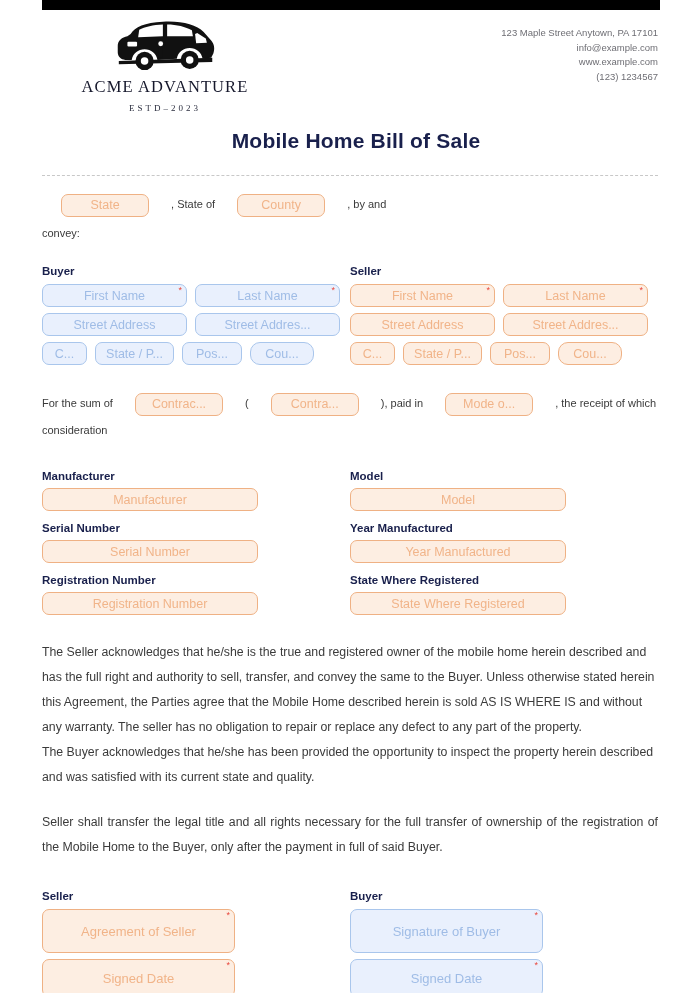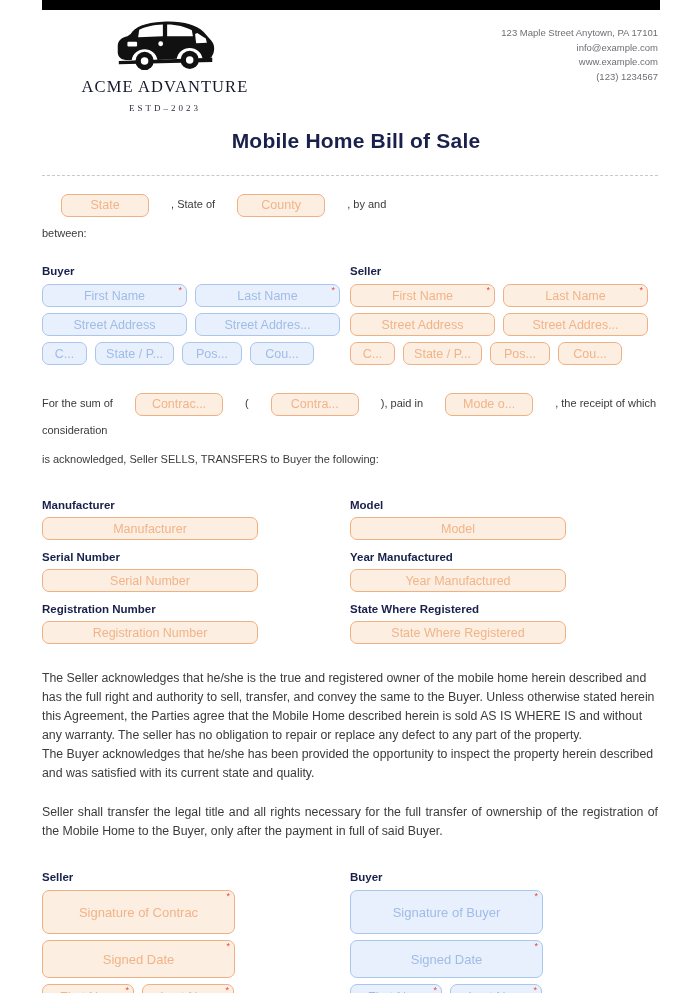--- a/index.html
+++ b/index.html
@@ -156,21 +156,21 @@
   }
   .frow {
     display: flex;
     gap: 8px;
     margin-bottom: 6px;
   }
   .f-half { width: 145px; text-align: right; }
   .f-city { width: 45px; }
   .f-state { width: 79px; }
   .f-post { width: 60px; }
-  .f-country { width: 64px; }
+  .f-country { width: 64px; border-radius: 10px; }
 
   
   .details {
     display: flex;
     margin-top: 26px;
   }
   .dcol { width: 308px; }
   .dlabel {
     font-size: 11.5px;
     font-weight: bold;
@@ -179,21 +179,21 @@
   }
   .dfield {
     width: 216px;
     height: 23px;
     margin-bottom: 11px;
   }
 
   
   .block {
     font-size: 12.3px;
-    line-height: 19px;
+    line-height: 25px;
     color: #3b3b3b;
     margin-top: 14px;
   }
   .block.justify { text-align: justify; }
   .block.gap { margin-top: 20px; }
 
   
   .sign {
     display: flex;
     margin-top: 30px;
@@ -267,21 +267,21 @@
 
     <div class="para">
       <span class="field orange inline-field">
         <span class="ph">State</span>
       </span>
       <span>, State of</span>
       <span class="field orange inline-field">
         <span class="ph">County</span>
       </span>
       <span>, by and</span>
-      <div style="margin-top:2px">between:</div>
+      <div style="margin-top:2px">convey:</div>
     </div>
 
     <div class="cols">
 
       <div class="col">
         <div class="col-head">Buyer</div>
         <div class="frow">
           <span class="field blue f-half">
             <span class="ph">First Name</span>
             <span class="req">*</span>
@@ -359,21 +359,20 @@
       </span>
       <span>(</span>
       <span class="field orange inline-field">
         <span class="ph">Contra...</span>
       </span>
       <span>), paid in</span>
       <span class="field orange inline-field">
         <span class="ph">Mode o...</span>
       </span>
       <span>, the receipt of which consideration</span>
-      <div style="margin-top:2px">is acknowledged, Seller SELLS, TRANSFERS to Buyer the following:</div>
     </div>
 
     <div class="details">
       <div class="dcol">
         <div class="dlabel">Manufacturer</div>
         <span class="field orange dfield">
           <span class="ph">Manufacturer</span>
         </span>
         <div class="dlabel">Serial Number</div>
         <span class="field orange dfield">
@@ -401,21 +400,21 @@
     </div>
 
     <div class="block">The Seller acknowledges that he/she is the true and registered owner of the mobile home herein described and has the full right and authority to sell, transfer, and convey the same to the Buyer. Unless otherwise stated herein this Agreement, the Parties agree that the Mobile Home described herein is sold AS IS WHERE IS and without any warranty. The seller has no obligation to repair or replace any defect to any part of the property.</div>
     <div class="block" style="margin-top:0">The Buyer acknowledges that he/she has been provided the opportunity to inspect the property herein described and was satisfied with its current state and quality.</div>
     <div class="block justify gap">Seller shall transfer the legal title and all rights necessary for the full transfer of ownership of the registration of the Mobile Home to the Buyer, only after the payment in full of said Buyer.</div>
 
     <div class="sign">
       <div class="scol">
         <div class="col-head">Seller</div>
         <span class="field orange sig-box">
-          <span class="ph">Signature of Contrac</span>
+          <span class="ph">Agreement of Seller</span>
           <span class="req">*</span>
         </span>
         <span class="field orange date-box">
           <span class="ph">Signed Date</span>
           <span class="req">*</span>
         </span>
         <div class="frow">
           <span class="field orange name-box">
             <span class="ph">First Na...</span>
             <span class="req">*</span>

